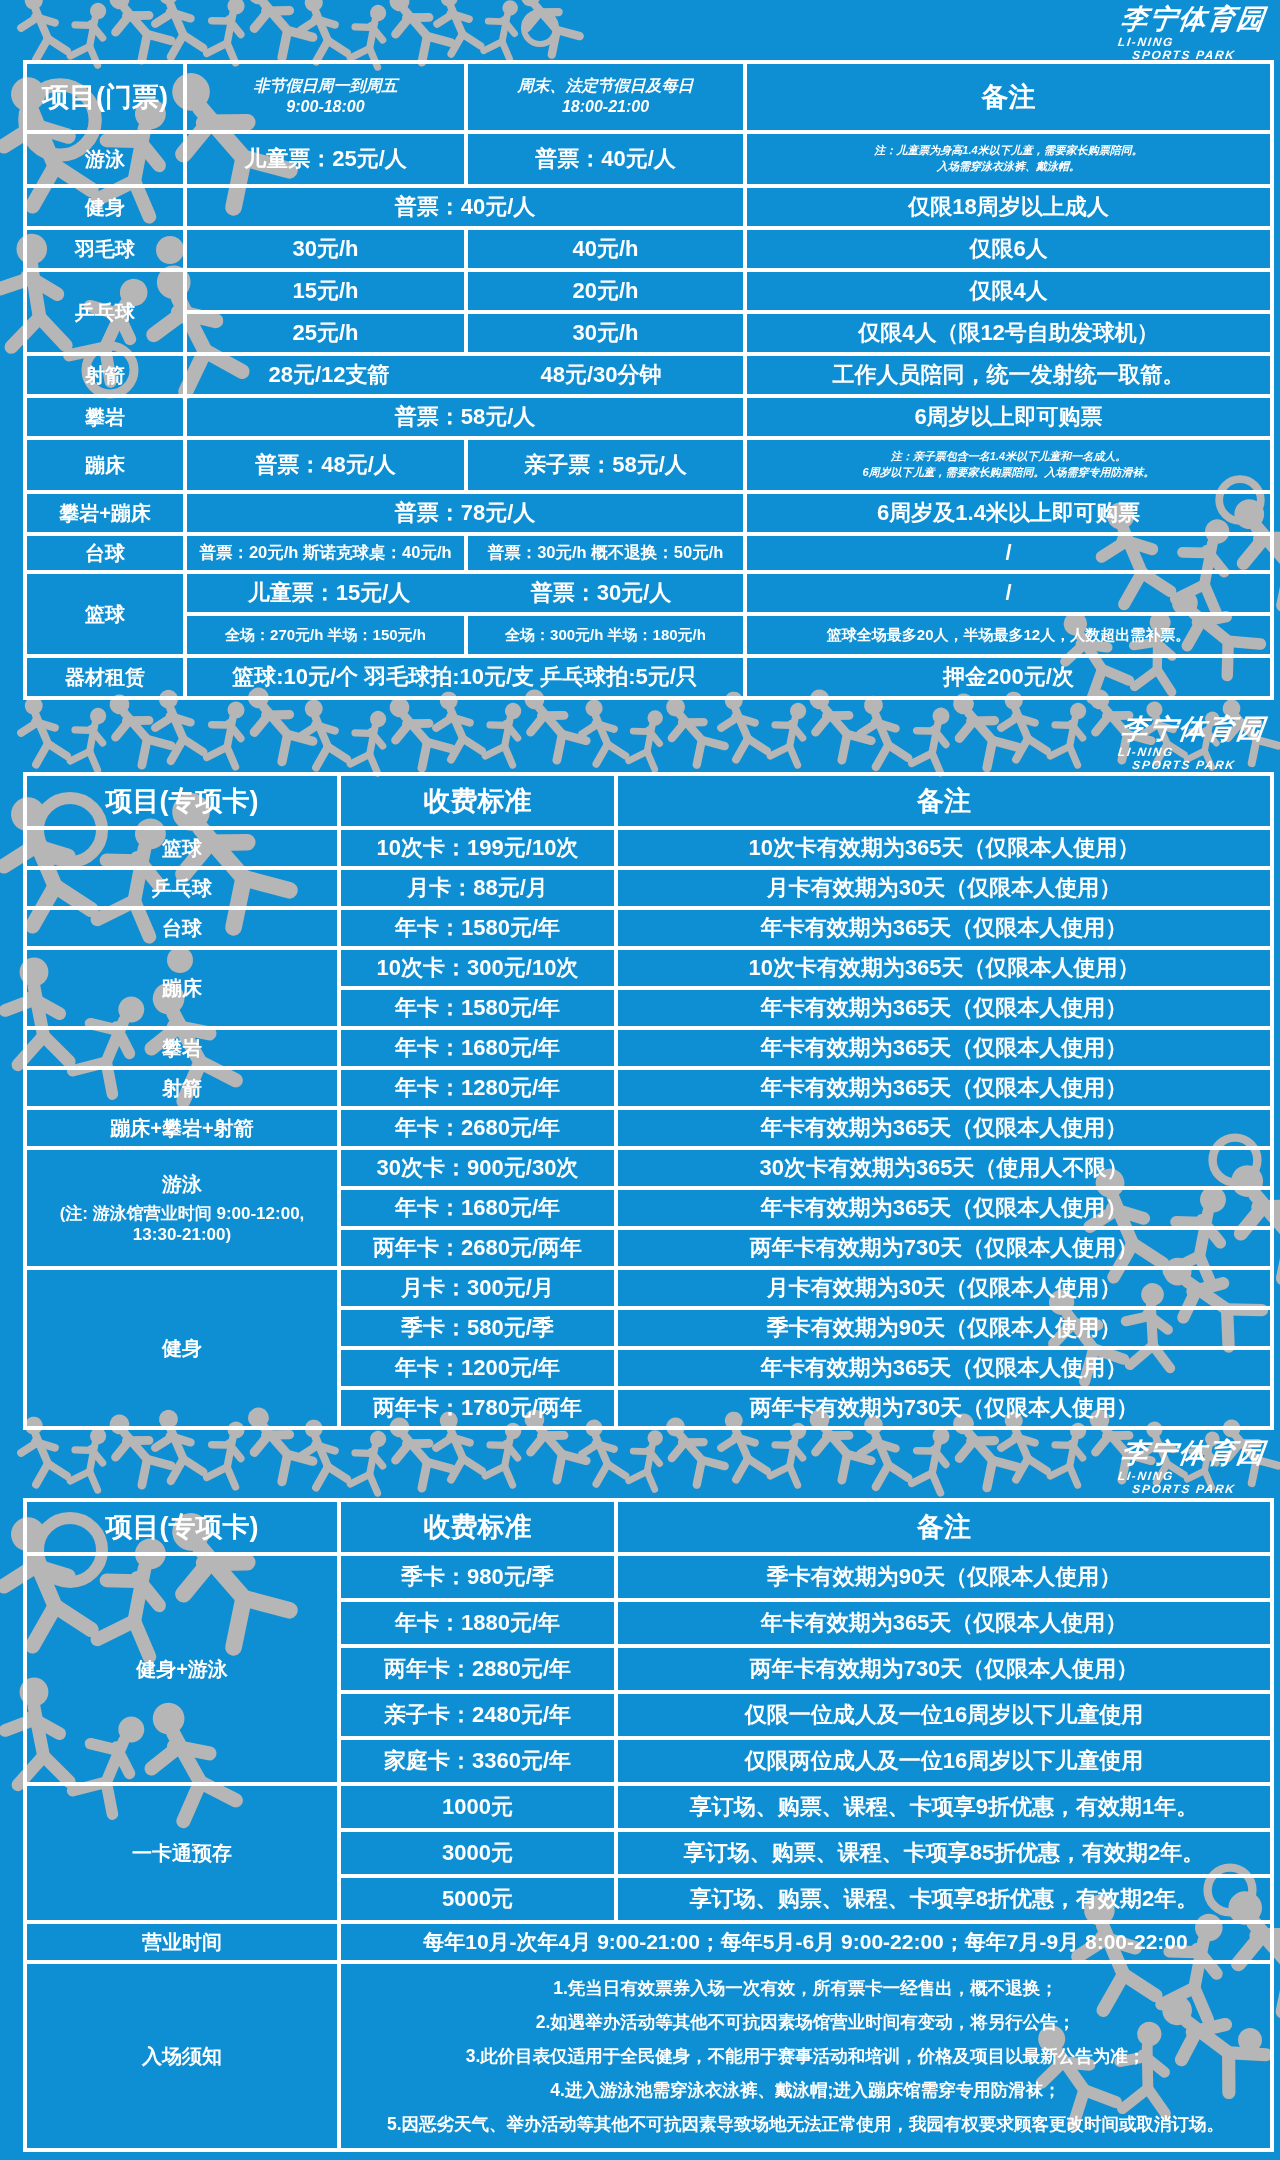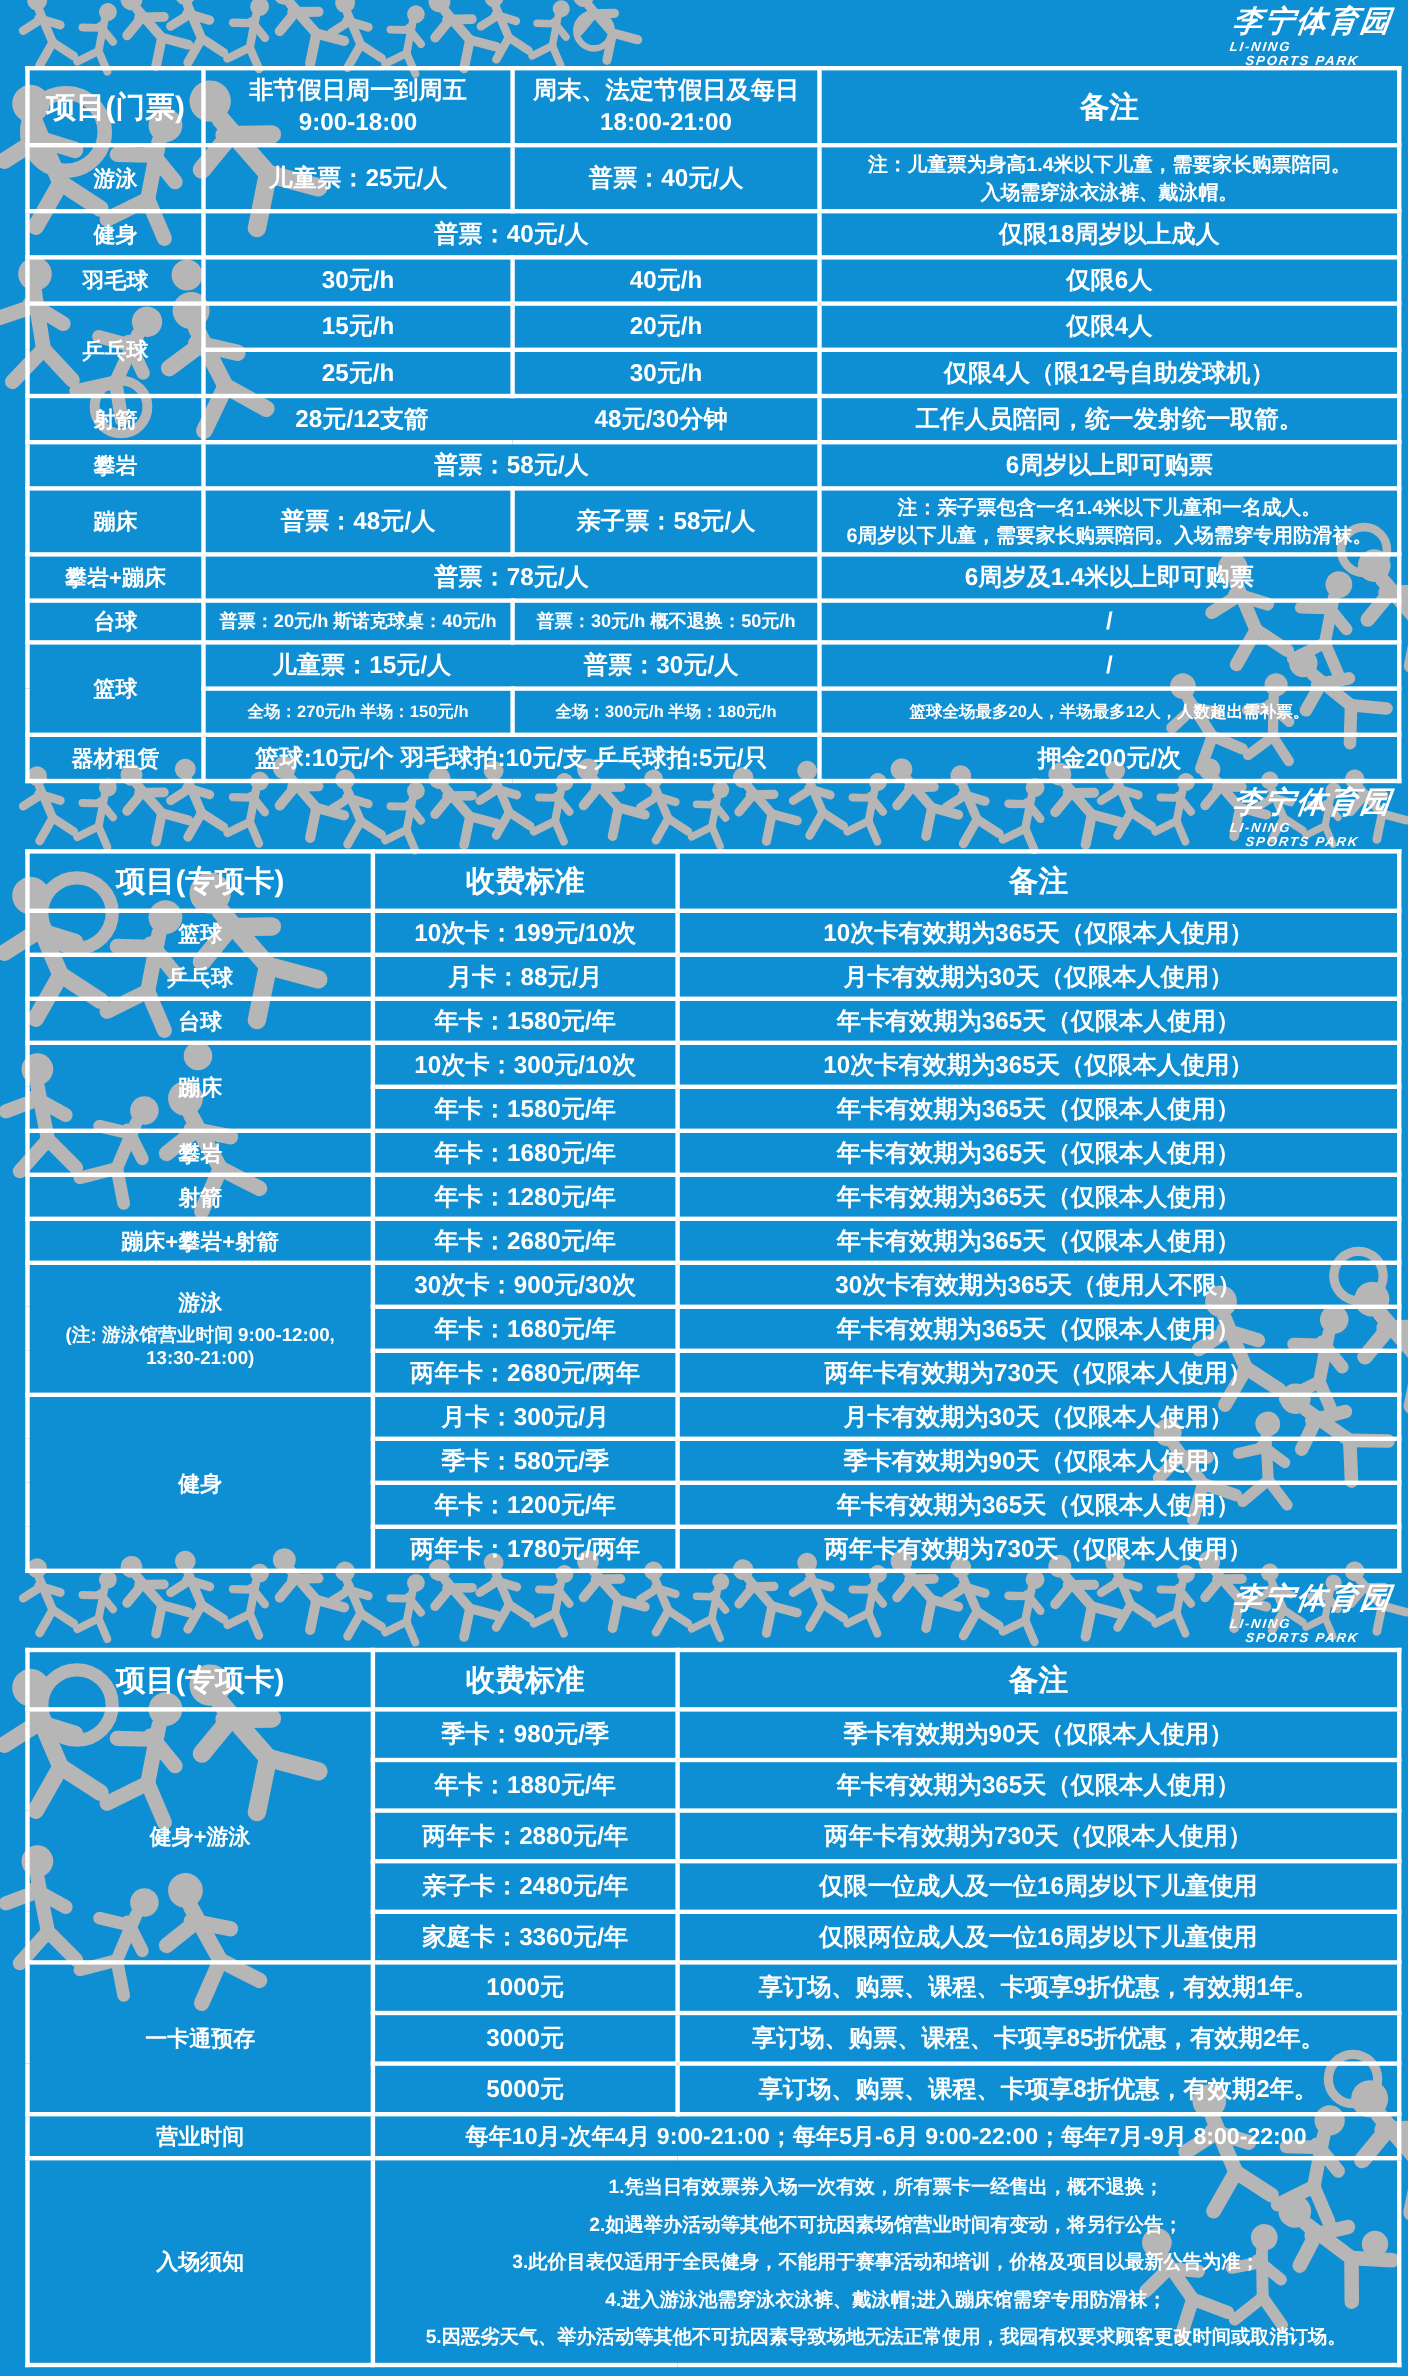--- a/index.html
+++ b/index.html
@@ -10,26 +10,26 @@
 
   .logo { position:absolute; right:16px; z-index:3; transform:skewX(-7deg); line-height:1; }
   .logo .cn { font-size:27px; font-weight:bold; font-style:italic; letter-spacing:2px; white-space:nowrap; }
   .logo .en { font-size:12px; font-weight:bold; font-style:italic; letter-spacing:1.6px; margin-top:3px; }
   .logo .en2 { margin-left:16px; margin-top:1px; }
 
   table.price-table { position:absolute; left:23px; width:1247px; z-index:2; border-collapse:collapse; table-layout:fixed;padding-left:33px; }
   .price-table td, .price-table th { border:4px solid #fff; text-align:center; vertical-align:middle; padding:2px 6px; color:#fff; font-weight:bold; background:transparent; }
 
   .fz-head   { font-size:27px; }
-  .fz-subhead{ font-size:22px; line-height:1.3; }
+  .fz-subhead{ font-size:16px; line-height:1.3;font-style:italic; }
   .fz-label  { font-size:20px; }
   .fz-cell   { font-size:22px; }
   .fz-mid    { font-size:15px; }
   .fz-midcell{ font-size:16.5px; }
-  .fz-small  { font-size:18px; line-height:1.45; }
+  .fz-small  { font-size:11px; line-height:1.45;font-style:italic; }
   .fz-tiny   { font-size:17px; font-weight:bold; margin-top:4px; }
   .prl { white-space:pre-line; }
   .pair { display:flex; width:100%; }
   .pair span { flex:1; }
   .notes-cell { text-align:left; padding:8px 16px; }
   .notes-cell div { font-size:17.5px; margin:10px 0;text-align:center; }
   .left-cell { text-align:left; padding-left:16px; font-size:21px; }
 </style>
 </head>
 <body>

